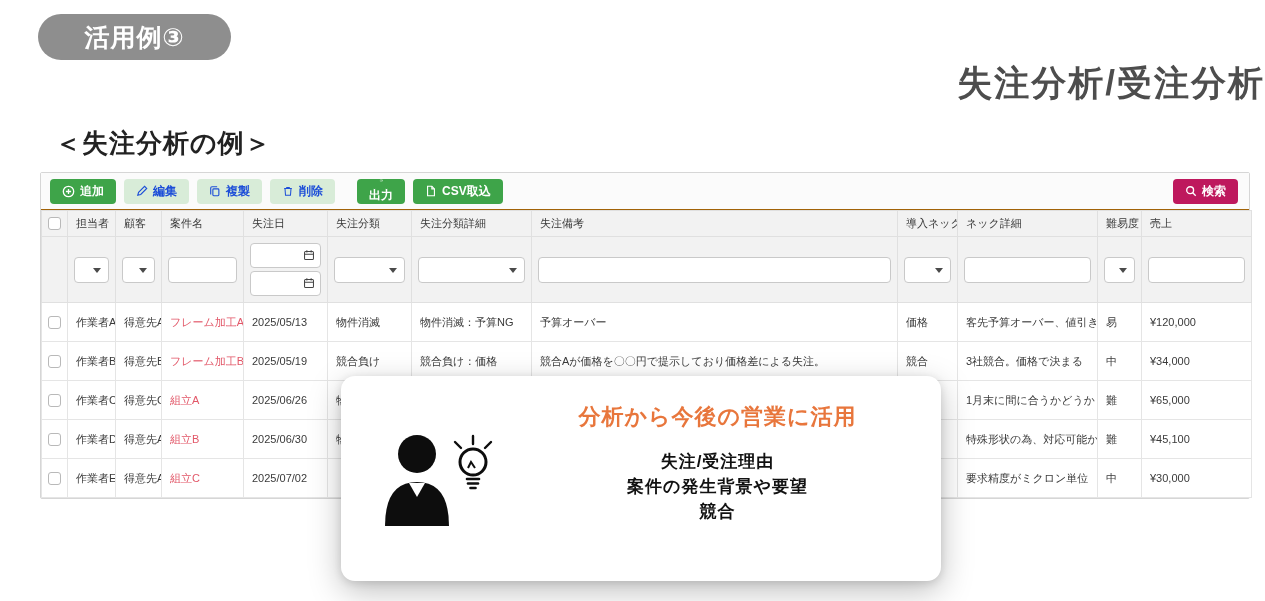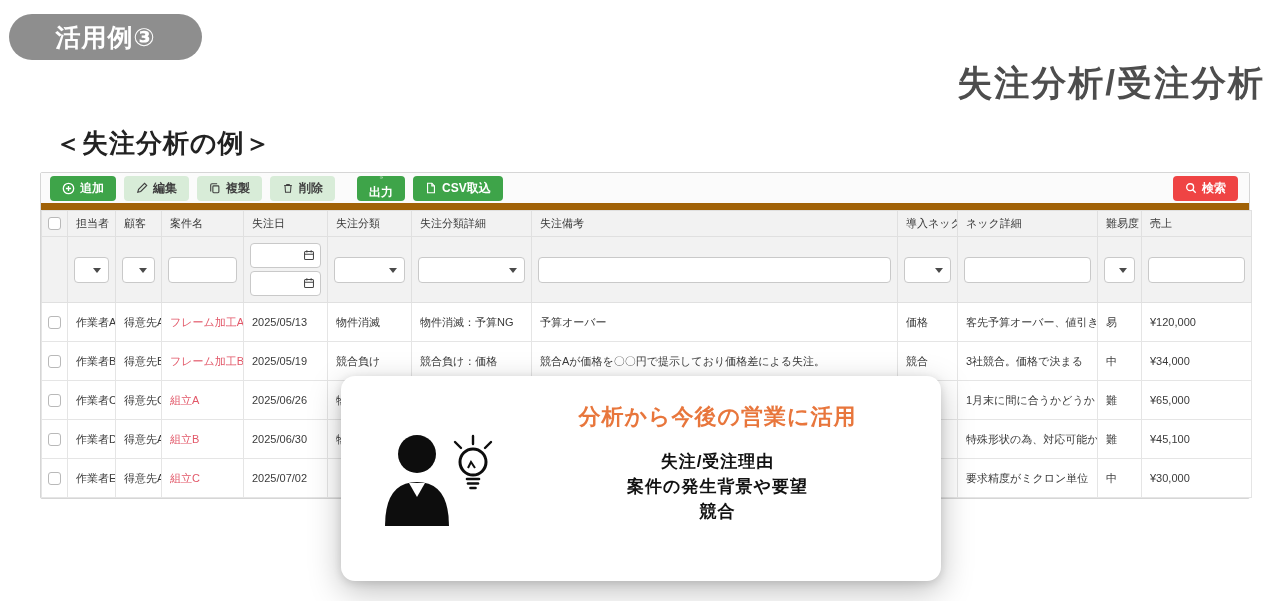--- a/index.html
+++ b/index.html
@@ -5,53 +5,53 @@
   * { box-sizing: border-box; }
   html,body { margin:0; padding:0; }
   body {
     width:1265px; height:601px; position:relative; overflow:hidden;
     background:#ffffff;
     font-family:"Liberation Sans","DejaVu Sans",sans-serif;
     color:#333;
   }
   
   .badge {
-    position:absolute; left:9px; top:14px; width:193px; height:46px;
+    position:absolute; left:38px; top:14px; width:193px; height:46px;
     background:#8e8e8e; border-radius:23px;
     display:flex; align-items:center; justify-content:center;
     color:#fff; font-size:25px; font-weight:bold; letter-spacing:1px;
   }
   .page-title {
     position:absolute; left:0; right:0; top:60px; margin:0;
     text-align:right; font-size:35px; font-weight:bold; color:#4d4d4d;
     letter-spacing:2px;
   }
   .subtitle {
     position:absolute; left:55px; top:126px;
     font-size:26px; font-weight:bold; color:#222; letter-spacing:1px;
   }
   
   .panel {
     position:absolute; left:40px; top:172px; width:1210px;
     background:#fff; border:1px solid #d6d6d6; border-radius:2px;
   }
   .toolbar {
     display:flex; align-items:center; height:37px; padding:0 9px;
-    background:#fbfbfb; border-bottom:7px solid #a16207;
+    background:#fbfbfb; border-bottom:1px solid #a16207;
   }
   .btn {
     display:inline-flex; align-items:center; gap:5px;
     height:25px; padding:0 12px; margin-right:8px;
     border:none; border-radius:4px; cursor:pointer;
     font-family:inherit; font-size:12px; font-weight:bold;
     background:#3ea449; color:#fff; white-space:nowrap;
   }
-  .btn.disabled { background:#d8ecd8; color:#404040; }
+  .btn.disabled { background:#d8ecd8; color:#1d4ed8; }
   .btn.gap { margin-left:14px;flex-direction:column; }
-  .btn.search { margin-left:auto; margin-right:2px; background:#ef4444;text-align:center; }
+  .btn.search { margin-left:auto; margin-right:2px; background:#be185d;text-align:center; }
   .btn svg { display:block; }
   
   table.grid { width:100%; border-collapse:collapse; table-layout:fixed; font-size:11px; }
   .grid th, .grid td {
     border:1px solid #e5e5e5; padding:0 0 0 8px; text-align:left;
     white-space:nowrap; overflow:hidden; vertical-align:middle;
   }
   .grid .head-row th {
     background:#f2f2f2; height:26px; font-weight:normal; color:#3a3a3a;
     border-color:#e0e0e0;

